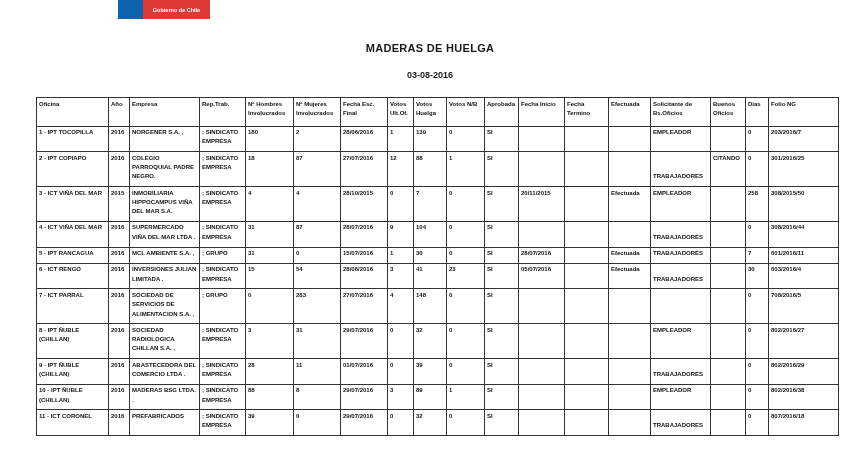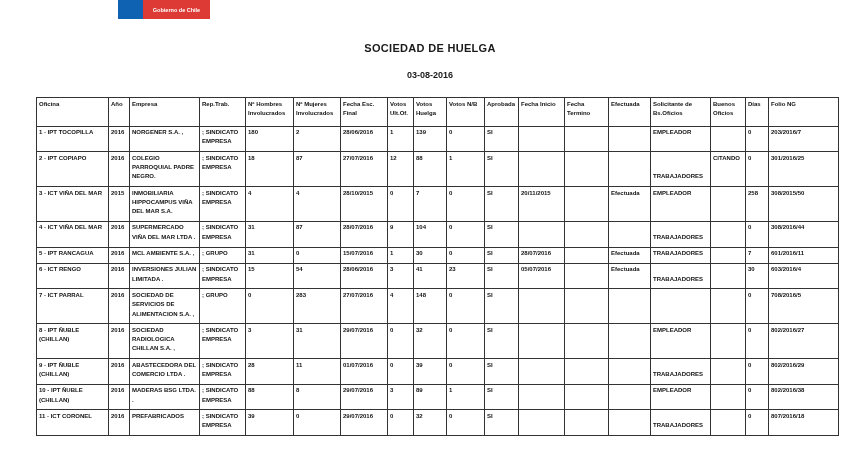--- a/index.html
+++ b/index.html
@@ -44,21 +44,21 @@
 
 <div class="page">
 
   <div class="logo">
     <div class="logo-blue" style="background: rgb(14, 98, 177);"></div>
     <div class="logo-red" style="background: rgb(221, 58, 53);">
       <span>Gobierno de Chile</span>
     </div>
   </div>
 
-  <div class="title">SOCIEDAD DE HUELGA</div>
+  <div class="title">MADERAS DE HUELGA</div>
   <div class="date">03-08-2016</div>
 
   <table class="huelga">
       <colgroup>
         <col style="width: 72px;">
         <col style="width: 21px;">
         <col style="width: 70px;">
         <col style="width: 46px;">
         <col style="width: 48px;">
         <col style="width: 47px;">

